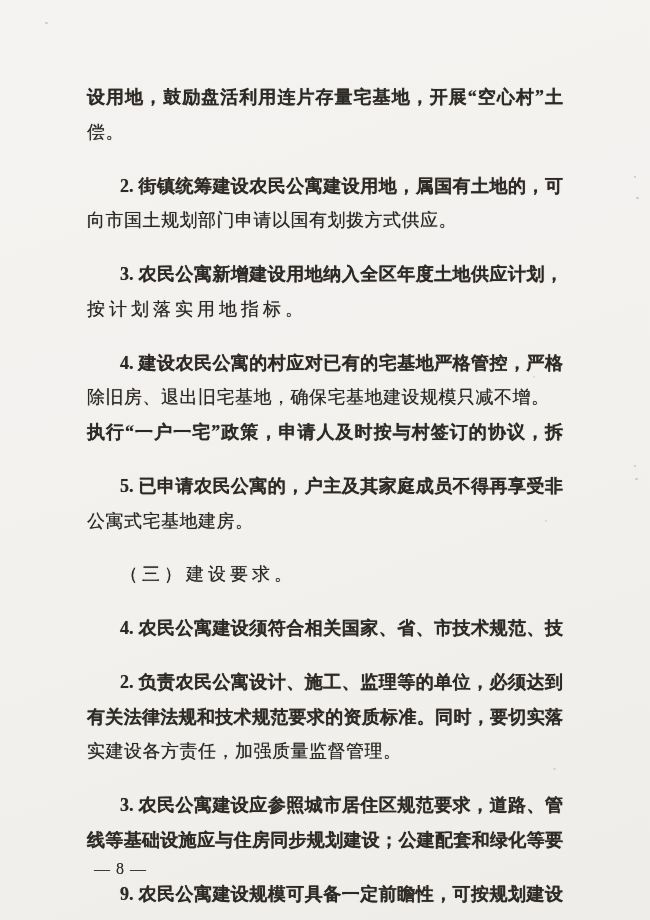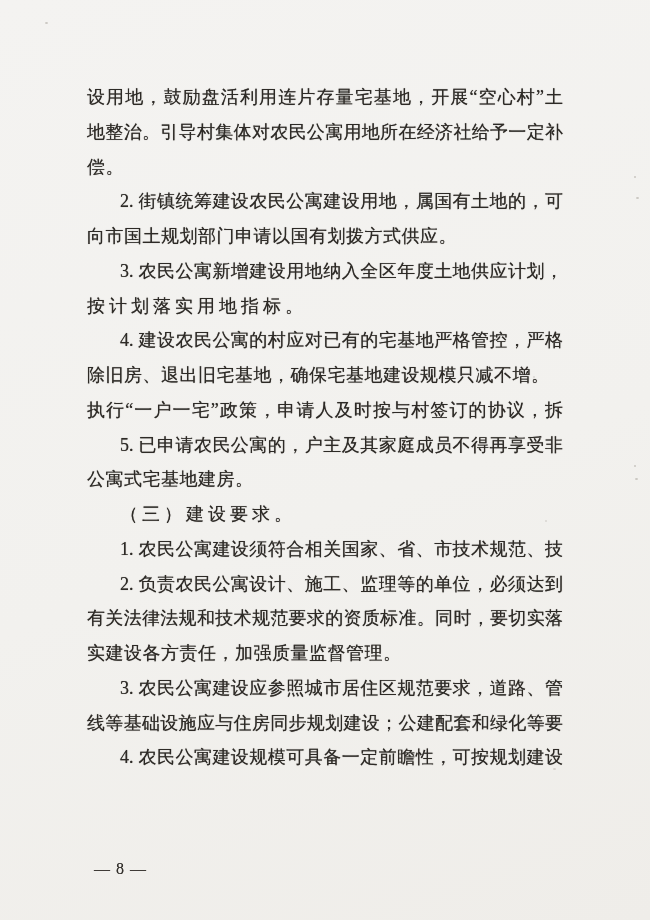--- a/index.html
+++ b/index.html
@@ -28,22 +28,23 @@
     white-space: nowrap;
     text-align: left;
     text-shadow: 0 0 0.7px rgba(45, 42, 38, 0.75);
   }
   .line.justify {
     white-space: normal;
     letter-spacing: 0;
     text-align: justify;
     text-align-last: justify;
     text-justify: inter-character;
+    font-weight: bold;
   }
-  .line.indent { text-indent: 33px; }
+  .line.indent { text-indent: 33px; margin-top: 19px; }
   .line.spread { letter-spacing: 4px; }
   .page-number {
     position: absolute;
     left: 94px; top: 859px;
     font-size: 16px;
     line-height: 20px;
     letter-spacing: 1px;
     color: #33302c;
     text-shadow: 0 0 0.6px rgba(45, 42, 38, 0.7);
   }
@@ -54,39 +55,38 @@
     opacity: 0.55;
   }
 </style>
 </head>
 <body>
 
 <div class="page">
 
   <div class="text-block" id="text-block">
       <div class="line justify">设用地，鼓励盘活利用连片存量宅基地，开展“空心村”土</div>
-      <div class="line justify">地整治。引导村集体对农民公寓用地所在经济社给予一定补</div>
       <div class="line">偿。</div>
       <div class="line justify indent">2. 街镇统筹建设农民公寓建设用地，属国有土地的，可</div>
       <div class="line">向市国土规划部门申请以国有划拨方式供应。</div>
       <div class="line justify indent">3. 农民公寓新增建设用地纳入全区年度土地供应计划，</div>
       <div class="line spread">按计划落实用地指标。</div>
       <div class="line justify indent">4. 建设农民公寓的村应对已有的宅基地严格管控，严格</div>
       <div class="line">除旧房、退出旧宅基地，确保宅基地建设规模只减不增。</div>
       <div class="line justify">执行“一户一宅”政策，申请人及时按与村签订的协议，拆</div>
       <div class="line justify indent">5. 已申请农民公寓的，户主及其家庭成员不得再享受非</div>
       <div class="line">公寓式宅基地建房。</div>
       <div class="line indent spread">（三）建设要求。</div>
-      <div class="line justify indent">1. 农民公寓建设须符合相关国家、省、市技术规范、技</div>
+      <div class="line justify indent">4. 农民公寓建设须符合相关国家、省、市技术规范、技</div>
       <div class="line justify indent">2. 负责农民公寓设计、施工、监理等的单位，必须达到</div>
       <div class="line justify">有关法律法规和技术规范要求的资质标准。同时，要切实落</div>
       <div class="line">实建设各方责任，加强质量监督管理。</div>
       <div class="line justify indent">3. 农民公寓建设应参照城市居住区规范要求，道路、管</div>
       <div class="line justify">线等基础设施应与住房同步规划建设；公建配套和绿化等要</div>
-      <div class="line justify indent">4. 农民公寓建设规模可具备一定前瞻性，可按规划建设</div>
+      <div class="line justify indent">9. 农民公寓建设规模可具备一定前瞻性，可按规划建设</div>
     </div>
 
   <div class="page-number">— 8 —</div>
 
   <div class="speck" style="left:45px;  top:22px;  width:3px; height:2px;"></div>
   <div class="speck" style="left:634px; top:176px; width:2px; height:2px;"></div>
   <div class="speck" style="left:636px; top:197px; width:3px; height:2px;"></div>
   <div class="speck" style="left:533px; top:376px; width:2px; height:2px; opacity:.35;"></div>
   <div class="speck" style="left:545px; top:520px; width:2px; height:2px; opacity:.35;"></div>
   <div class="speck" style="left:634px; top:465px; width:2px; height:2px;"></div>

